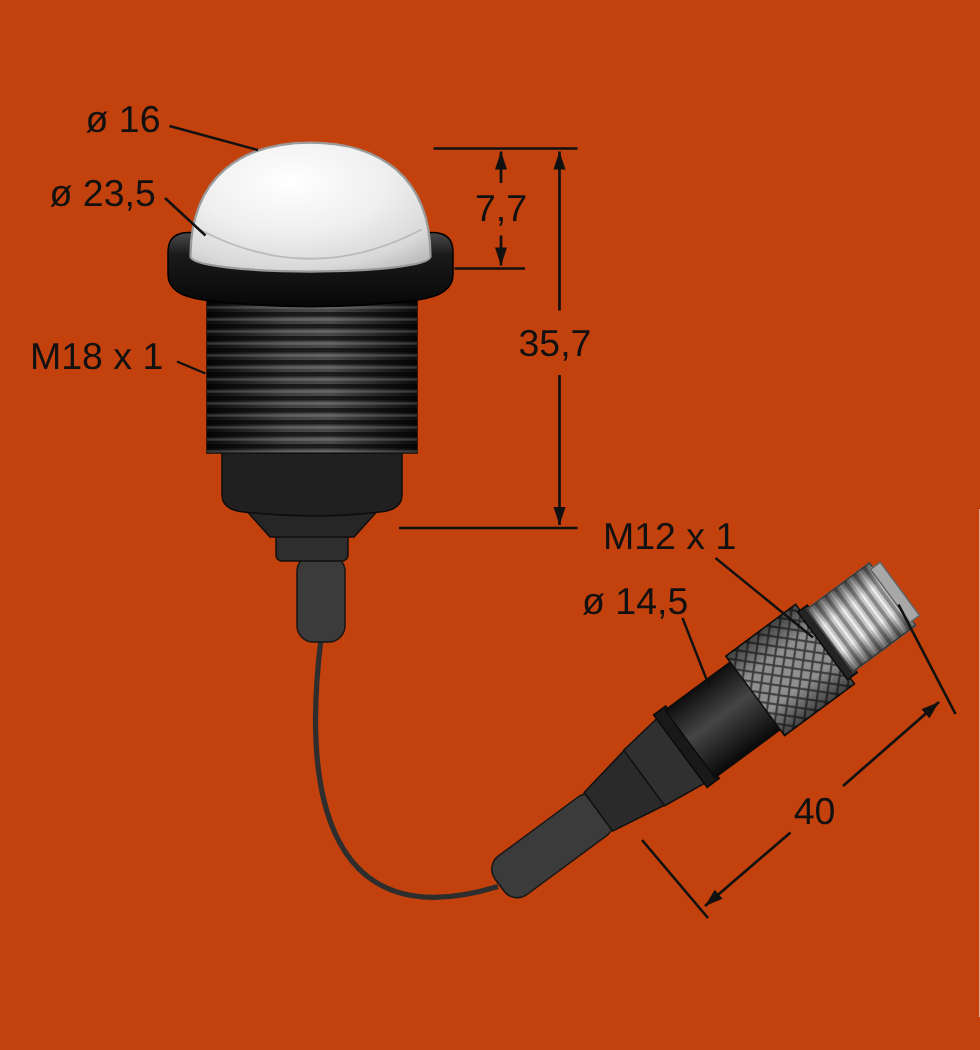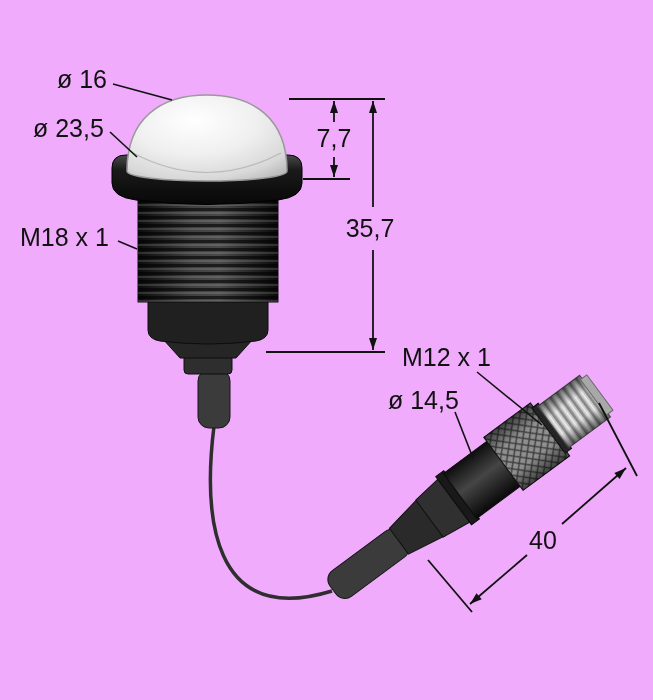--- a/index.html
+++ b/index.html
@@ -1,17 +1,17 @@
 <!DOCTYPE html>
 <html><head>
 <meta charset="utf-8">
 <style>
   html,body{margin:0;padding:0;background:#ffffff;}
   .canvas{
-    width:653px;height:700px;background:#f0abfc;position:relative;overflow:hidden;
+    width:653px;height:700px;background:#c2410c;position:relative;overflow:hidden;
   }
   svg text{
     font-family:"Liberation Sans", sans-serif;
     font-size:25px;
     fill:#111111;
   }
 </style>
 </head>
 <body>
 

